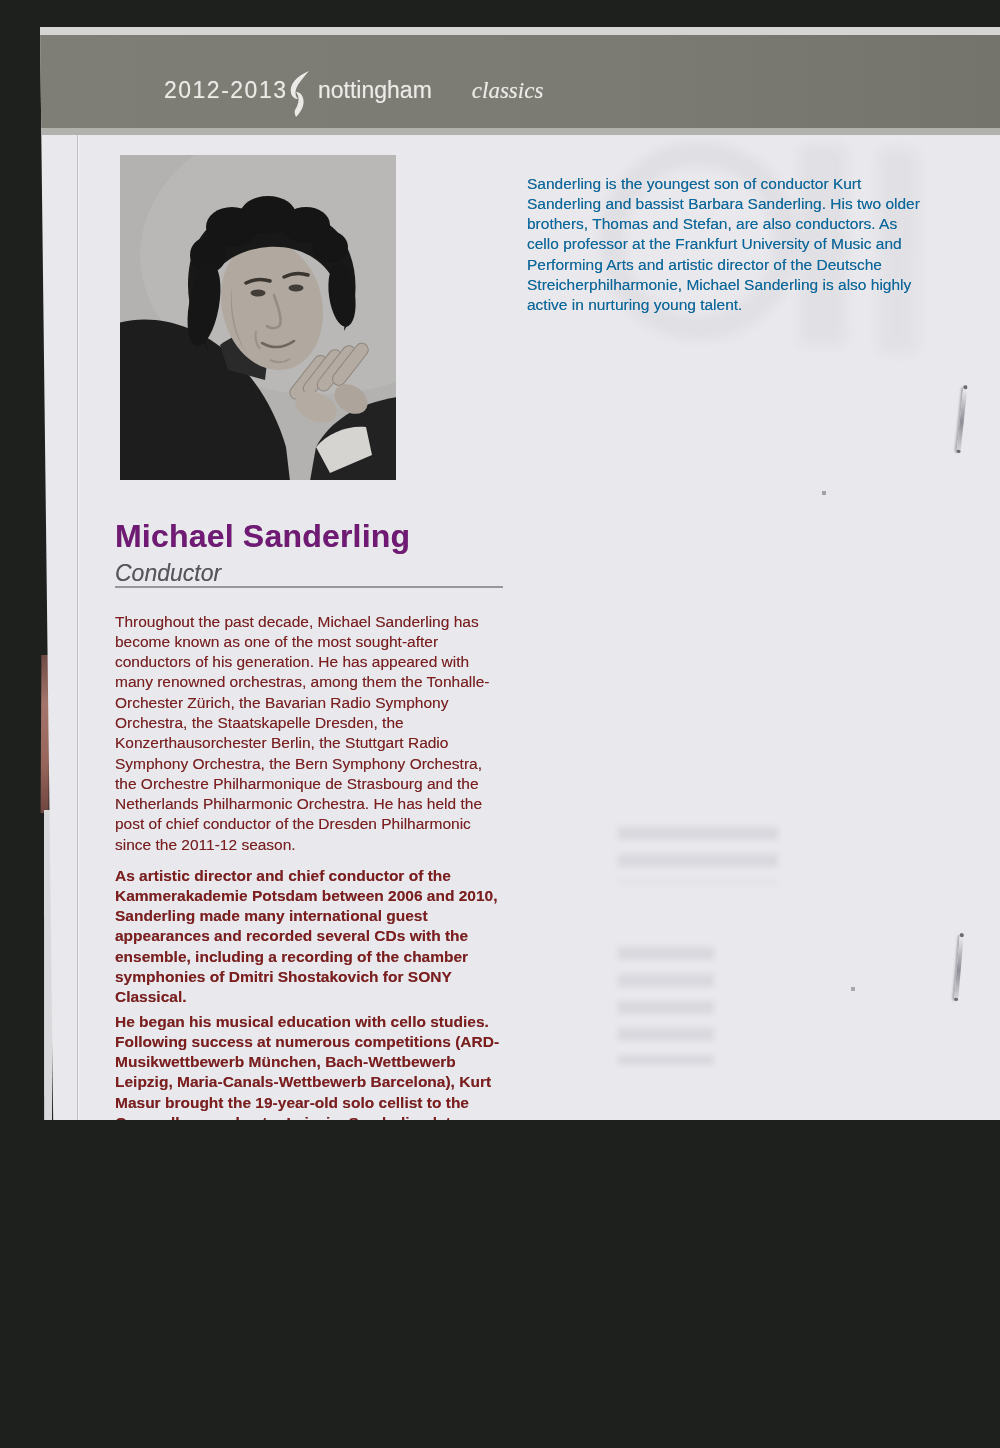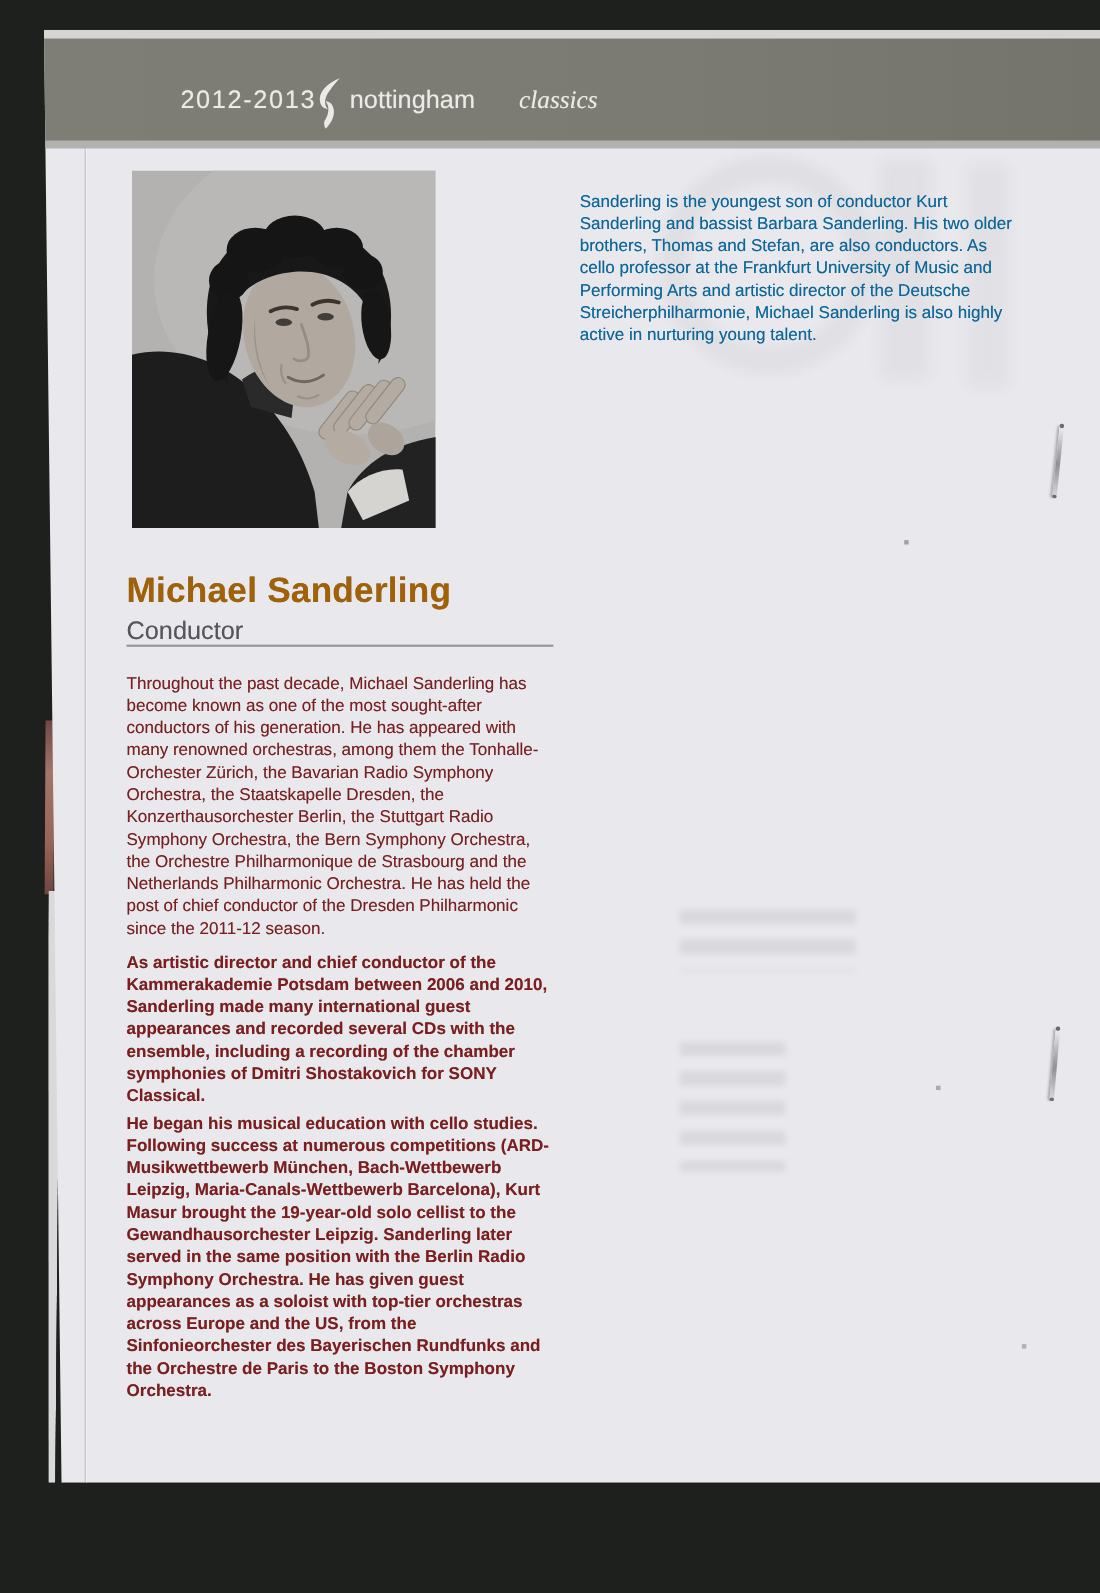--- a/index.html
+++ b/index.html
@@ -1,17 +1,17 @@
 <!DOCTYPE html>
 <html><head>
 <meta charset="utf-8">
 <style>
   html, body { margin:0; padding:0; background:#1d201d; }
   #root {
-    position:relative; width:1000px; height:1348px; overflow:hidden;
+    position:relative; width:1000px; height:1120px; overflow:hidden;
     background:#1d201d;
     font-family:"Liberation Sans", sans-serif;
   }
   
   .red-strip {
     position:absolute; left:41px; top:655px; width:8px; height:158px;
     background:linear-gradient(180deg,#6e4a44,#a4756b 30%,#96645a 70%,#6e463f);
     transform:rotate(.3deg);
   }
   .under-pages {
@@ -52,25 +52,25 @@
   
   .photo { position:absolute; left:80px; top:128px; width:276px; height:325px; }
   
   .intro {
     position:absolute; left:487px; top:131px; width:400px;
     font-size:15.5px; line-height:20.3px; color:#0369a1;
     text-shadow:0 0 .5px rgba(82,82,90,.6);
   }
   .title {
     position:absolute; left:75px; top:470px; font-size:32px; font-weight:bold;
-    color:#a16207; letter-spacing:.2px; text-shadow:0 0 .5px rgba(70,70,73,.6);
+    color:#701a75; letter-spacing:.2px; text-shadow:0 0 .5px rgba(70,70,73,.6);
   }
   .subtitle {
     position:absolute; left:75px; top:514px; font-size:23px; font-weight:400;
-    color:#55555c; text-shadow:0 0 .5px rgba(85,85,92,.5);
+    color:#55555c; text-shadow:0 0 .5px rgba(85,85,92,.5);font-style:italic;
   }
   .rule { position:absolute; left:75px; top:559px; width:388px; border-top:2px solid #97979b; }
   .bio {
     position:absolute; left:75px; width:392px;
     font-size:15.5px; line-height:20.3px; color:#7f1d1d;
     text-shadow:0 0 .5px rgba(82,82,90,.6);
   }
   .p1 { top:569px; } .p2 { top:823px;font-weight:bold; } .p3 { top:969px;font-weight:bold; }
   
   .staple {

